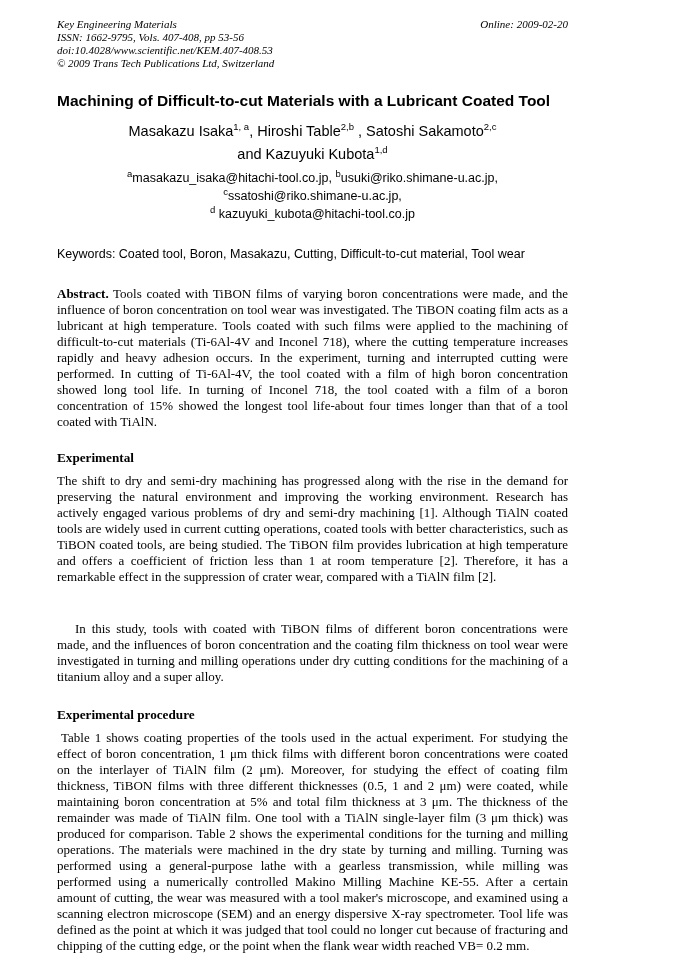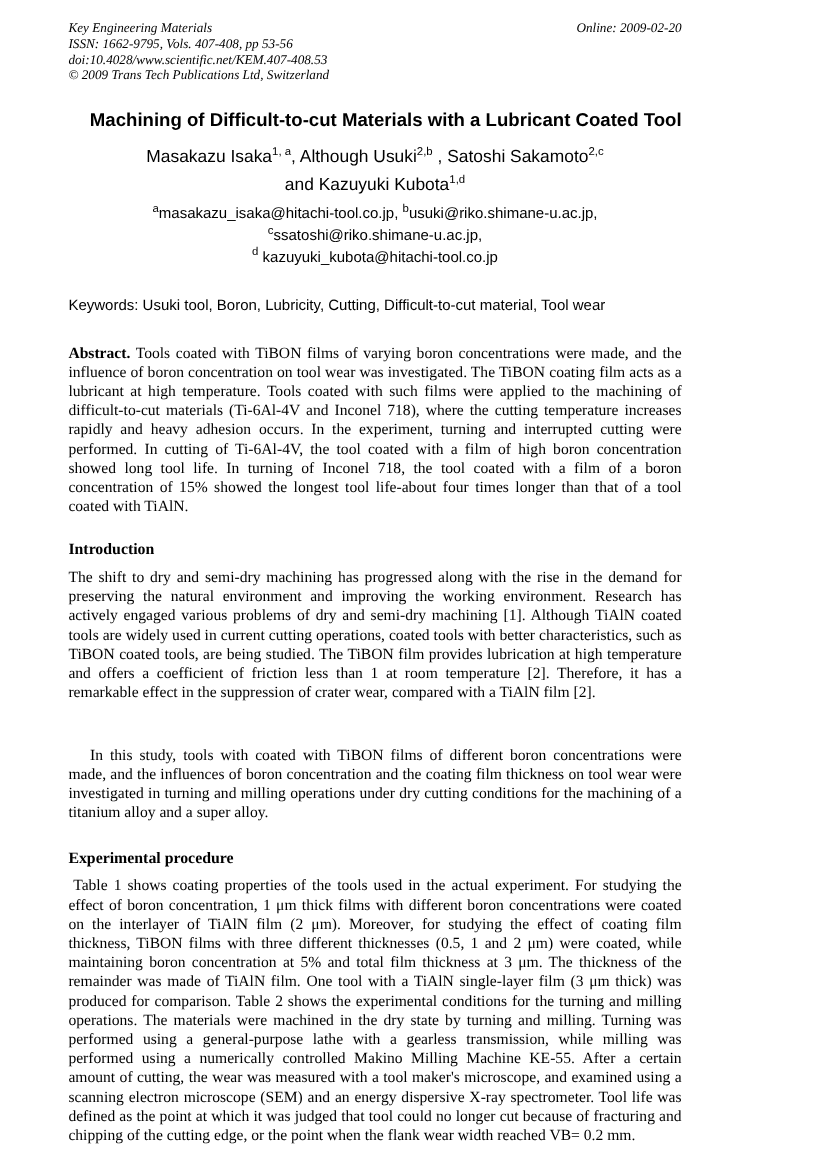--- a/index.html
+++ b/index.html
@@ -27,21 +27,21 @@
     font-style: italic;
     font-size: 11px;
     line-height: 13px;
   }
   .header .left div { white-space: nowrap; }
   .header .right { white-space: nowrap; }
 
   
   .title {
     margin-top: 21px;
-    text-align: right;
+    text-align: left;
     font-family: "Liberation Sans", sans-serif;
     font-weight: bold;
     font-size: 15.5px;
     line-height: 19px;
   }
   .authors {
     margin-top: 10px;
     text-align: center;
     font-family: "Liberation Sans", sans-serif;
     font-size: 14.5px;
@@ -105,38 +105,38 @@
       <div>ISSN: 1662-9795, Vols. 407-408, pp 53-56</div>
       <div>doi:10.4028/www.scientific.net/KEM.407-408.53</div>
       <div>© 2009 Trans Tech Publications Ltd, Switzerland</div>
     </div>
     <div class="right">Online: 2009-02-20</div>
   </div>
 
   <div class="title">Machining of Difficult-to-cut Materials with a Lubricant Coated Tool</div>
 
   <div class="authors">
-    <div><span>Masakazu Isaka</span><sup>1, a</sup><span>, Although Usuki</span><sup>2,b</sup><span> , Satoshi Sakamoto</span><sup>2,c</sup></div>
+    <div><span>Masakazu Isaka</span><sup>1, a</sup><span>, Hiroshi Table</span><sup>2,b</sup><span> , Satoshi Sakamoto</span><sup>2,c</sup></div>
     <div><span>and Kazuyuki Kubota</span><sup>1,d</sup></div>
   </div>
 
 
   <div class="emails">
     <div><sup>a</sup><span>masakazu_isaka@hitachi-tool.co.jp, </span><sup>b</sup><span>usuki@riko.shimane-u.ac.jp, </span><sup>c</sup><span>ssatoshi@riko.shimane-u.ac.jp,</span></div>
     <div><sup>d</sup><span> kazuyuki_kubota@hitachi-tool.co.jp</span></div>
   </div>
 
   <div class="keywords">
-    <span class="label">Keywords:</span><span> Usuki tool, Boron, Lubricity, Cutting, Difficult-to-cut material, Tool wear</span>
+    <span class="label">Keywords:</span><span> Coated tool, Boron, Masakazu, Cutting, Difficult-to-cut material, Tool wear</span>
   </div>
 
   <div class="para abstract">
     <span class="run-in-label">Abstract.</span><span> Tools coated with TiBON films of varying boron concentrations were made, and the influence of boron concentration on tool wear was investigated. The TiBON coating film acts as a lubricant at high temperature. Tools coated with such films were applied to the machining of difficult-to-cut materials (Ti-6Al-4V and Inconel 718), where  the cutting temperature increases rapidly and heavy adhesion occurs.  In the experiment, turning and interrupted cutting were performed. In cutting of Ti-6Al-4V, the tool coated with a film of high boron concentration showed long tool life. In turning of Inconel 718, the tool coated with a film of a boron concentration of 15% showed the longest tool life-about four times longer than that of a tool coated with TiAlN.</span>
   </div>
 
-  <div class="section-heading heading-intro">Introduction</div>
+  <div class="section-heading heading-intro">Experimental</div>
   <div class="para first-body-para">The shift to dry and semi-dry machining has progressed along with the rise in the demand for preserving the natural environment and improving the working environment. Research has actively engaged various problems of dry and semi-dry machining [1]. Although TiAlN coated tools are widely used in current cutting operations, coated tools with better characteristics, such as TiBON coated tools, are being studied. The TiBON film provides lubrication at high temperature and offers a coefficient of friction less than 1 at room temperature [2]. Therefore, it has a remarkable effect in the suppression of crater wear, compared with a TiAlN film [2].</div>
   <div class="para indent">In this study, tools with coated with TiBON films of different boron concentrations were made, and the influences of boron concentration and the coating film thickness on tool wear were investigated in turning and milling operations under dry cutting conditions for the machining of a titanium alloy and a super alloy.</div>
 
   <div class="section-heading heading-exp">Experimental procedure</div>
   <div class="para first-body-para tiny-indent">Table 1 shows coating properties of the tools used in the actual experiment. For studying the effect of boron concentration, 1 μm thick films with different boron concentrations were coated on the interlayer of TiAlN film (2 μm). Moreover, for studying the effect of coating film thickness, TiBON films with three different thicknesses (0.5, 1 and 2 μm) were coated, while maintaining boron concentration at 5% and total film thickness at 3 μm. The thickness of the remainder was made of TiAlN film. One tool with a TiAlN single-layer film (3 μm thick) was produced for comparison. Table 2 shows the experimental conditions for the turning and milling operations. The materials were machined in the dry state by turning and milling. Turning was performed using a general-purpose lathe with a gearless transmission, while milling was performed using a numerically controlled Makino Milling Machine KE-55. After a certain amount of cutting, the wear was measured with a tool maker's microscope, and examined using a scanning electron microscope (SEM) and an energy dispersive X-ray spectrometer. Tool life was defined as the point at which it was judged that tool could no longer  cut because of fracturing and chipping of the cutting edge, or the point when the flank wear width reached VB= 0.2 mm.</div>
 
 </div>
 
 </body></html>

